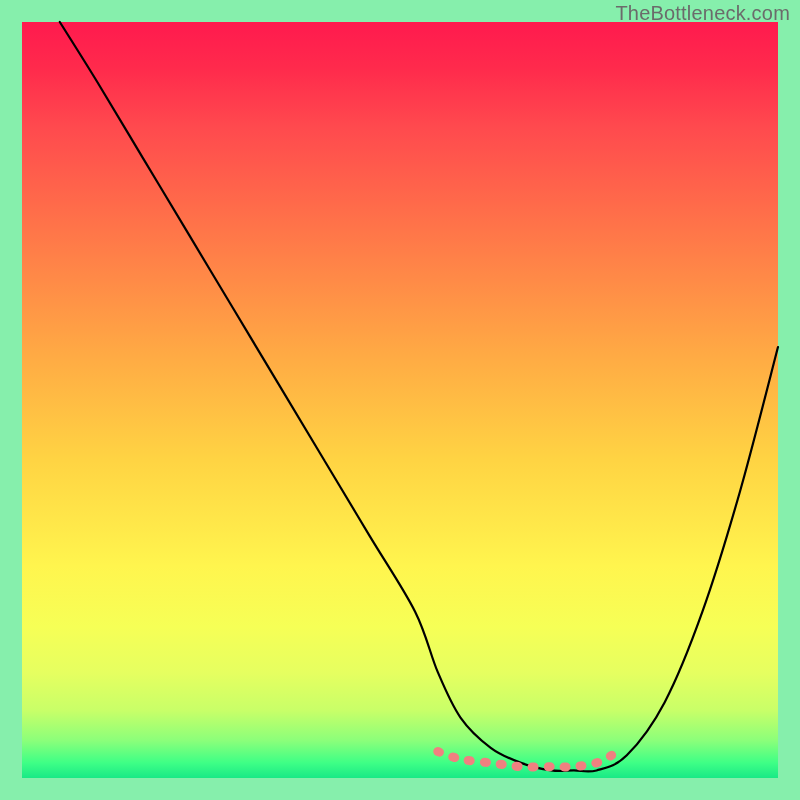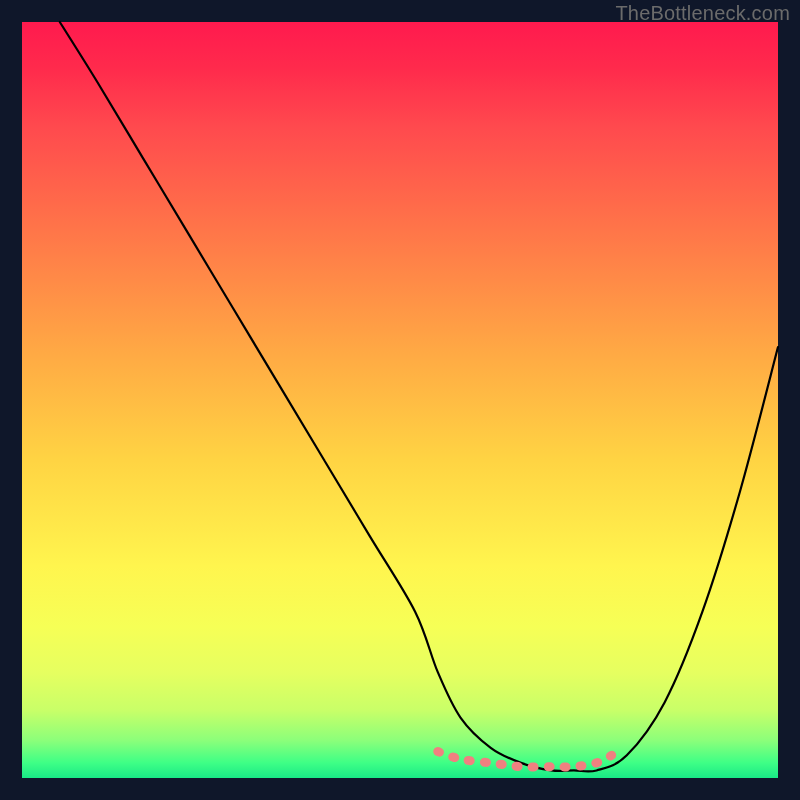--- a/index.html
+++ b/index.html
@@ -8,21 +8,21 @@
     width: 800px;
     height: 800px;
     background: #000;
     overflow: hidden;
     font-family: Arial, Helvetica, sans-serif;
   }
   .stage {
     position: relative;
     width: 800px;
     height: 800px;
-    background: #0f172a;
+    background: #86efac;
   }
   .plot {
     position: absolute;
     left: 22px;
     top: 22px;
     width: 756px;
     height: 756px;
     background: linear-gradient(to bottom,
       #ff1a4e 0%,
       #ff2a4c 6%,

